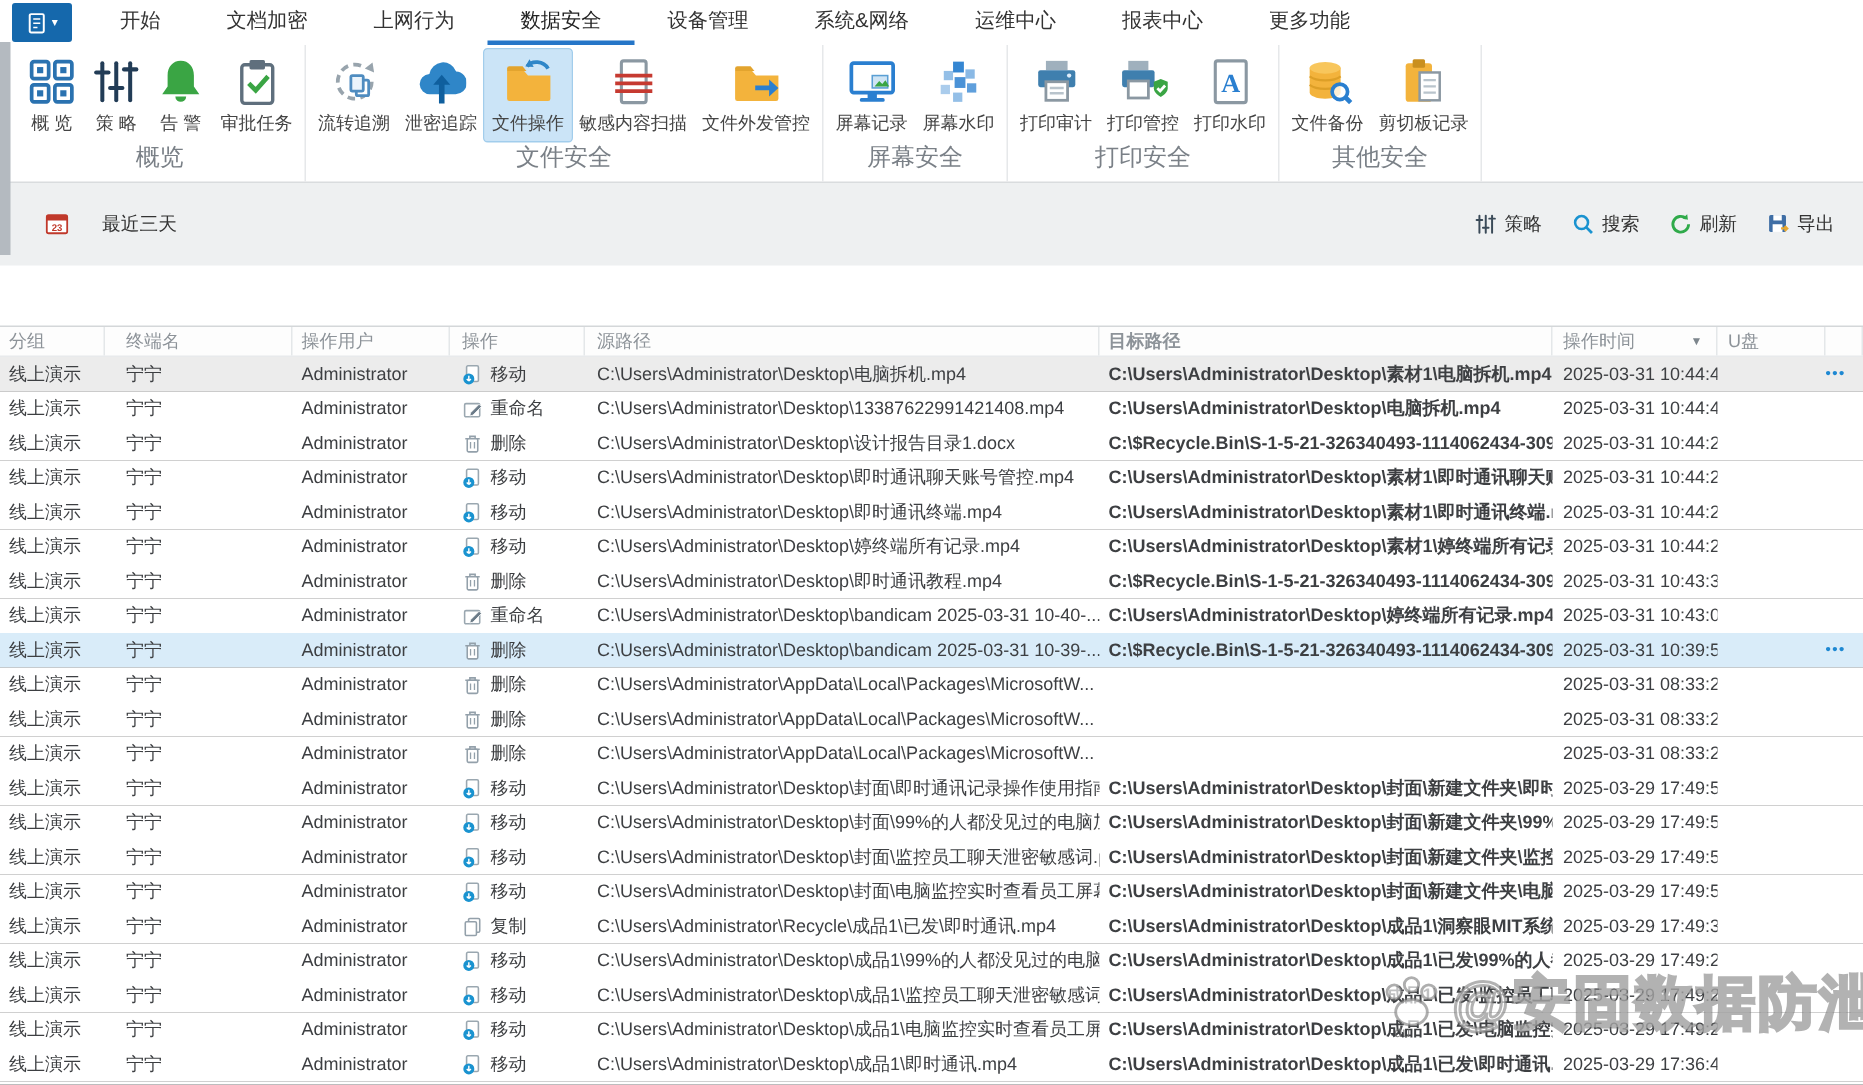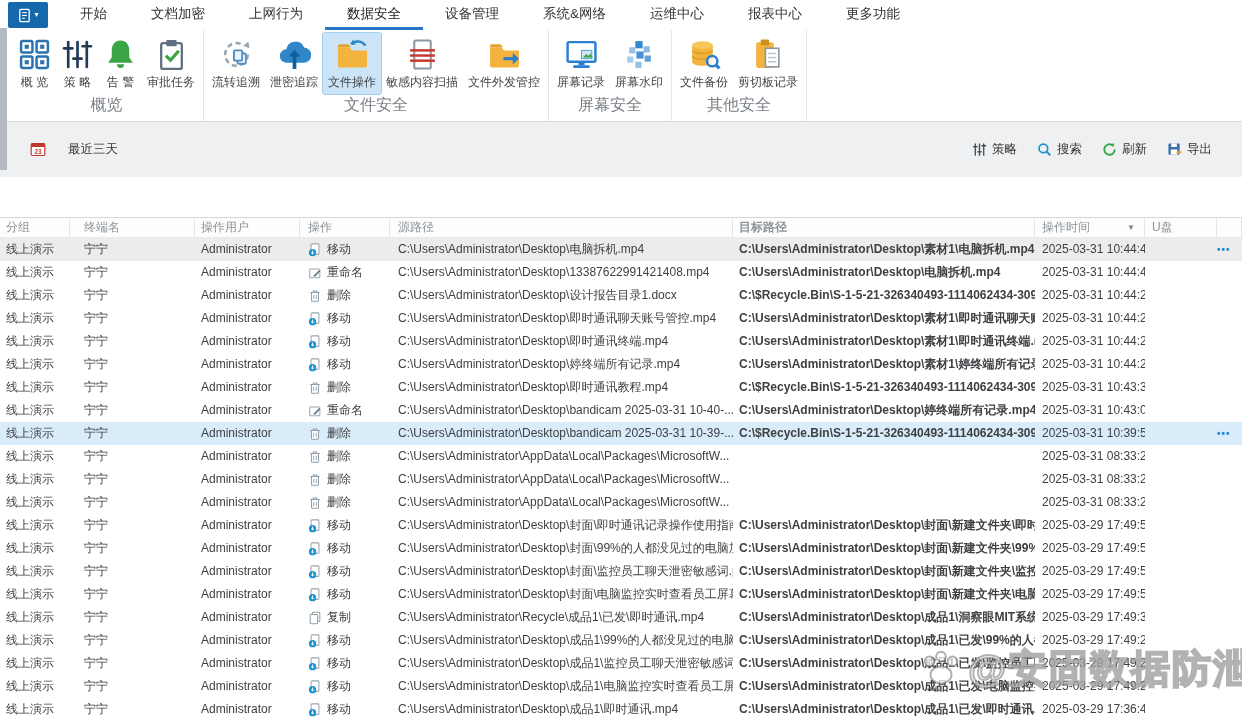--- a/index.html
+++ b/index.html
@@ -29,21 +29,21 @@
   .ritem{display:flex;flex-direction:column;align-items:center;padding:5px 5px 3px;border-radius:2px;cursor:pointer;}
   .ritem .ric{width:33px;height:33px;}
   .ritem .rtext{font-size:12px;color:#444;margin-top:3px;white-space:nowrap;}
   .ritem.selected{background:#cbe4f7;outline:1px solid #a2cdec;}
 
   
   .filterbar{position:relative;height:55px;background:#eef0f1;}
   .date-filter{position:absolute;left:30px;top:19px;display:flex;align-items:flex-start;gap:22px;
                font-size:12.5px;color:#333;cursor:pointer;}
   .date-filter svg{width:16px;height:16px;}
-  .fb-actions{position:absolute;right:30px;top:19px;display:flex;align-items:center;gap:20px;}
+  .fb-actions{position:absolute;right:19px;top:19px;display:flex;align-items:center;gap:20px;}
   .fb-action{display:flex;align-items:center;gap:5px;font-size:12.5px;color:#333;cursor:pointer;}
   .fb-action svg{width:15px;height:15px;}
 
   
   .thead{display:flex;height:21px;background:#fdfdfd;border-top:1px solid #d4d7d9;border-bottom:1px solid #e8eaec;margin-top:40px;}
   .th{display:flex;align-items:center;justify-content:space-between;font-size:12px;color:#8d9399;
       border-right:1px solid #e4e7e9;overflow:hidden;white-space:nowrap;cursor:pointer;}
   .th .hdr-caret{font-size:8px;color:#7d868d;margin-right:9px;}
   .tbody{background:#404040;}
   .tr{display:flex;height:23px;line-height:23px;background:#fff;cursor:default;}
@@ -375,20 +375,43 @@
             </svg>
     <span class="rtext">屏幕水印</span>
   </div>
         </div>
     <div class="rlabel">屏幕安全</div>
   </div>
       <div class="rgroup">
     <div class="ritems">
           <div class="ritem">
     <svg class="ric">
+              <use href="#ic-print"></use>
+            </svg>
+    <span class="rtext">打印审计</span>
+  </div>
+          <div class="ritem">
+    <svg class="ric">
+              <use href="#ic-printctrl"></use>
+            </svg>
+    <span class="rtext">打印管控</span>
+  </div>
+          <div class="ritem">
+    <svg class="ric">
+              <use href="#ic-printwm"></use>
+            </svg>
+    <span class="rtext">打印水印</span>
+  </div>
+        </div>
+    <div class="rlabel">打印安全</div>
+  </div>
+      <div class="rgroup">
+    <div class="ritems">
+          <div class="ritem">
+    <svg class="ric">
               <use href="#ic-backup"></use>
             </svg>
     <span class="rtext">文件备份</span>
   </div>
           <div class="ritem">
     <svg class="ric">
               <use href="#ic-clipboardrec"></use>
             </svg>
     <span class="rtext">剪切板记录</span>
   </div>

